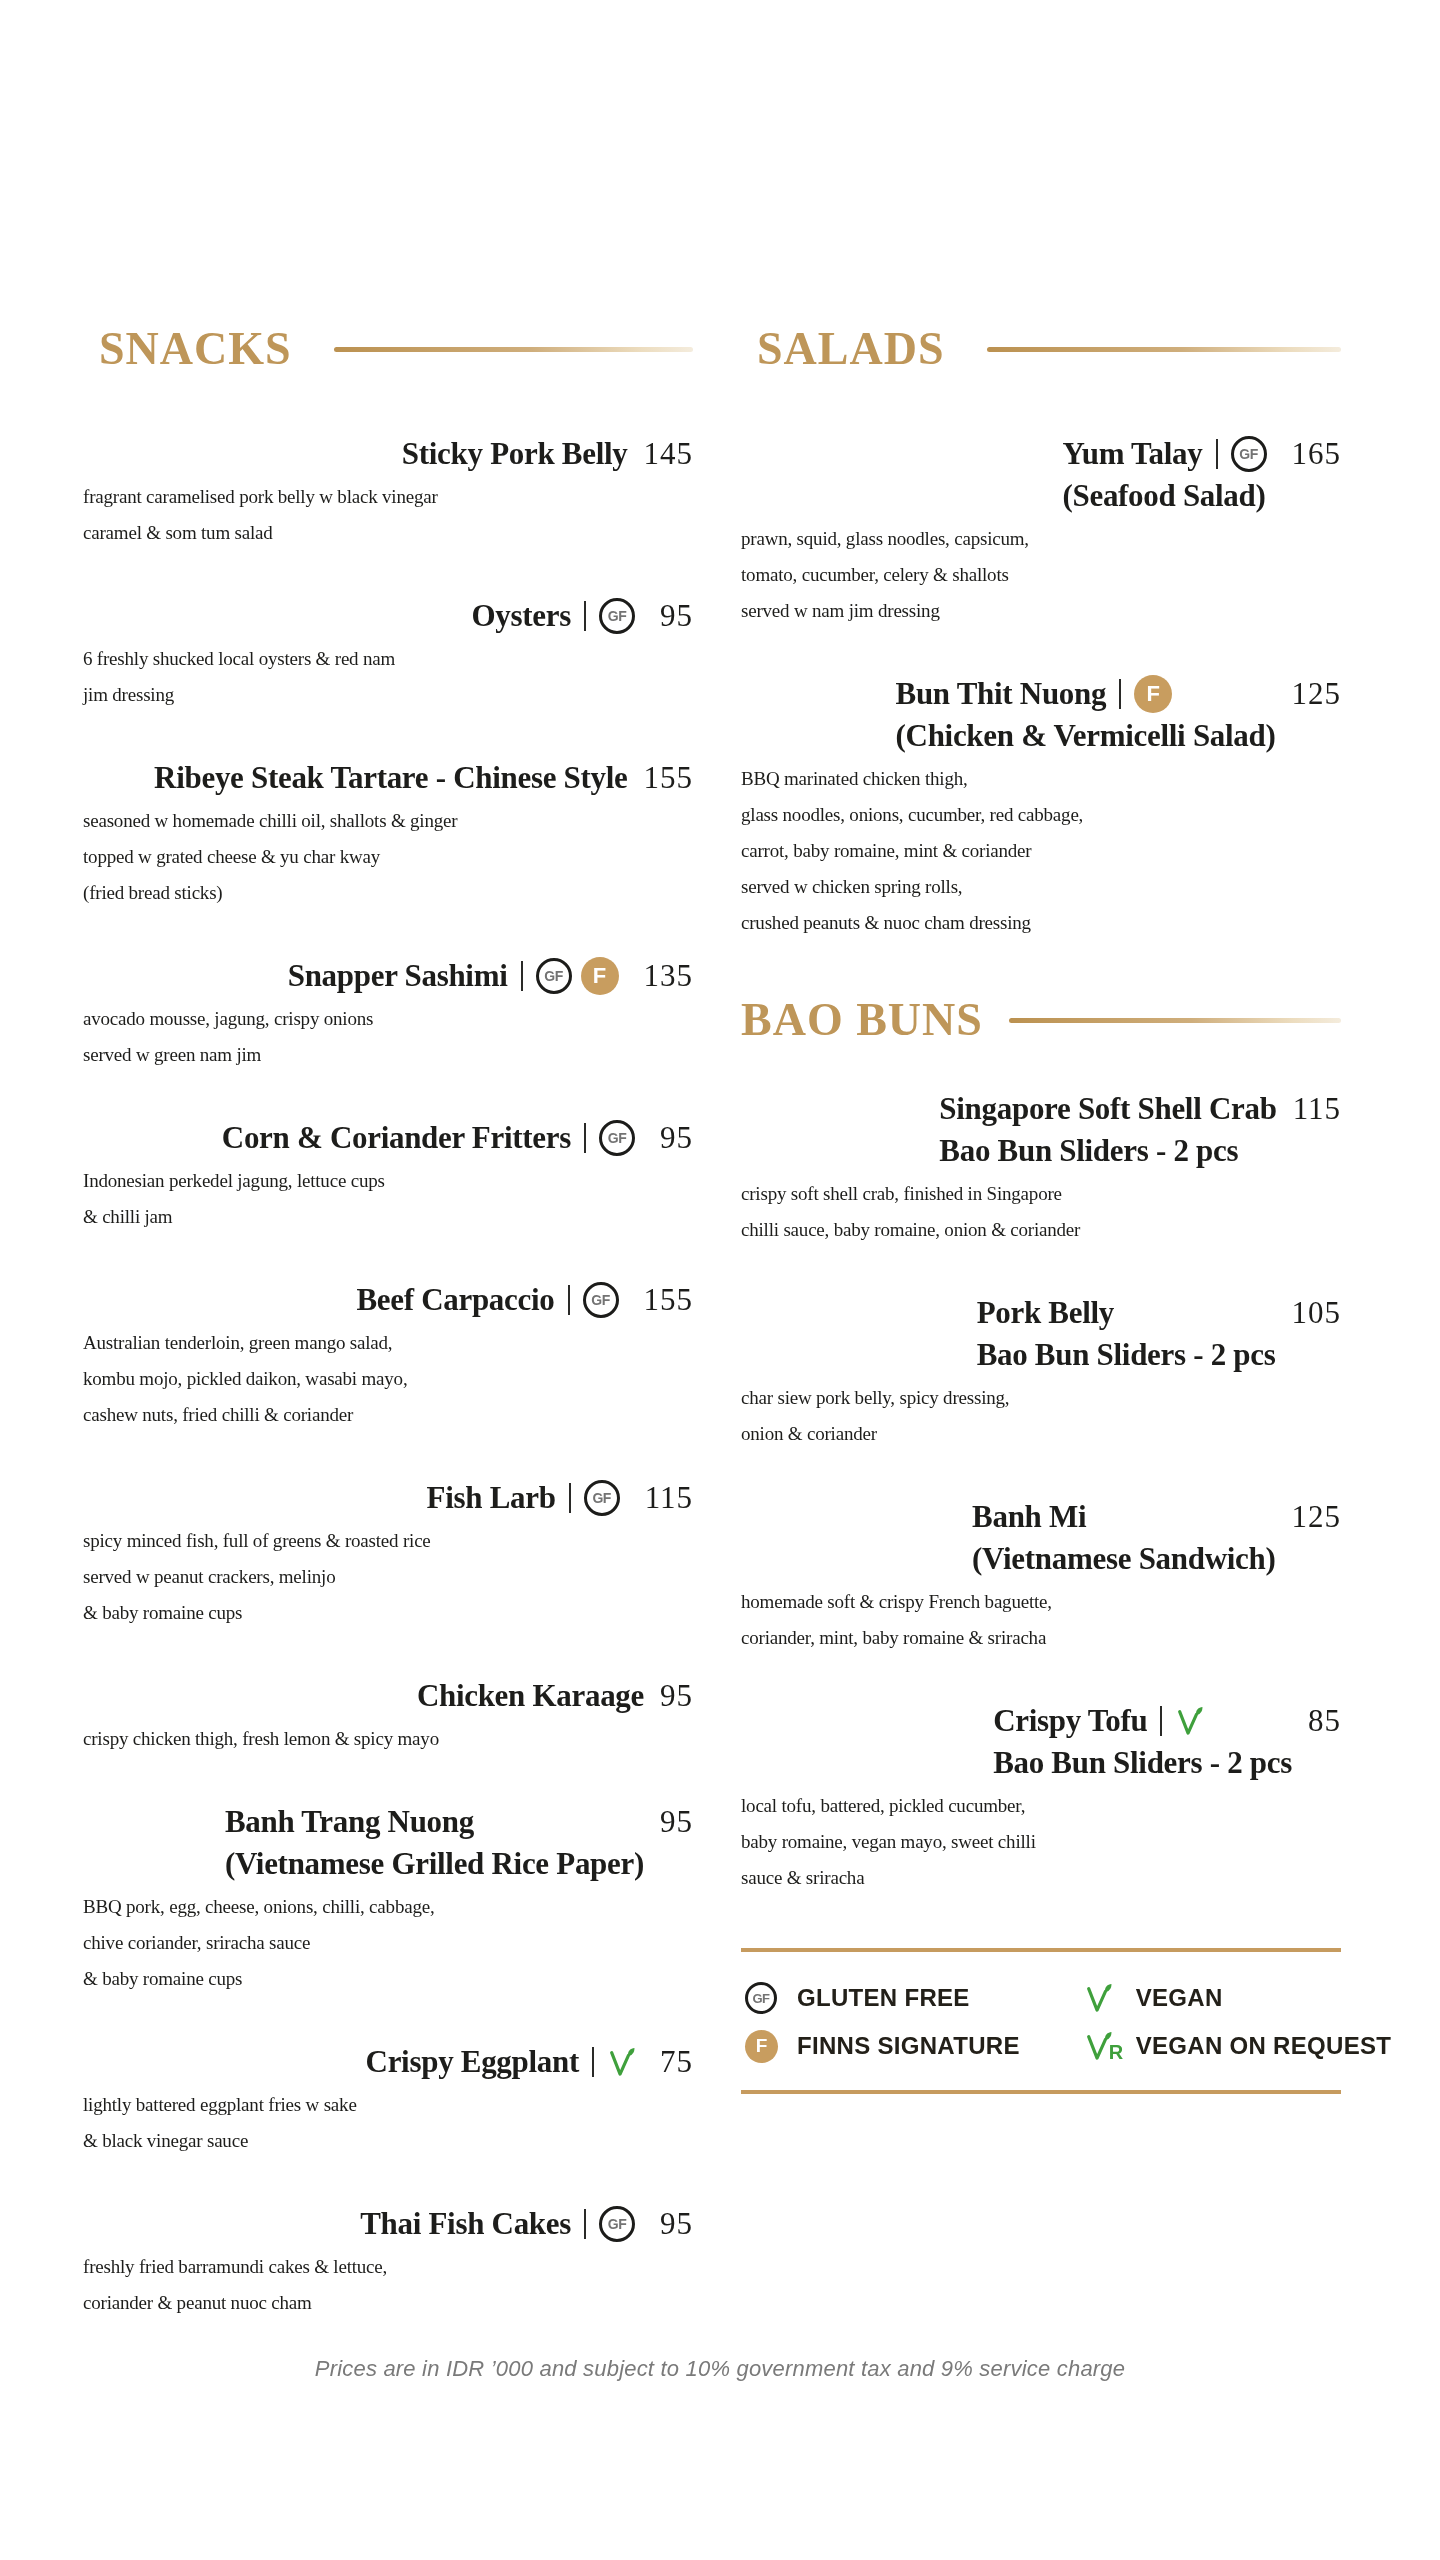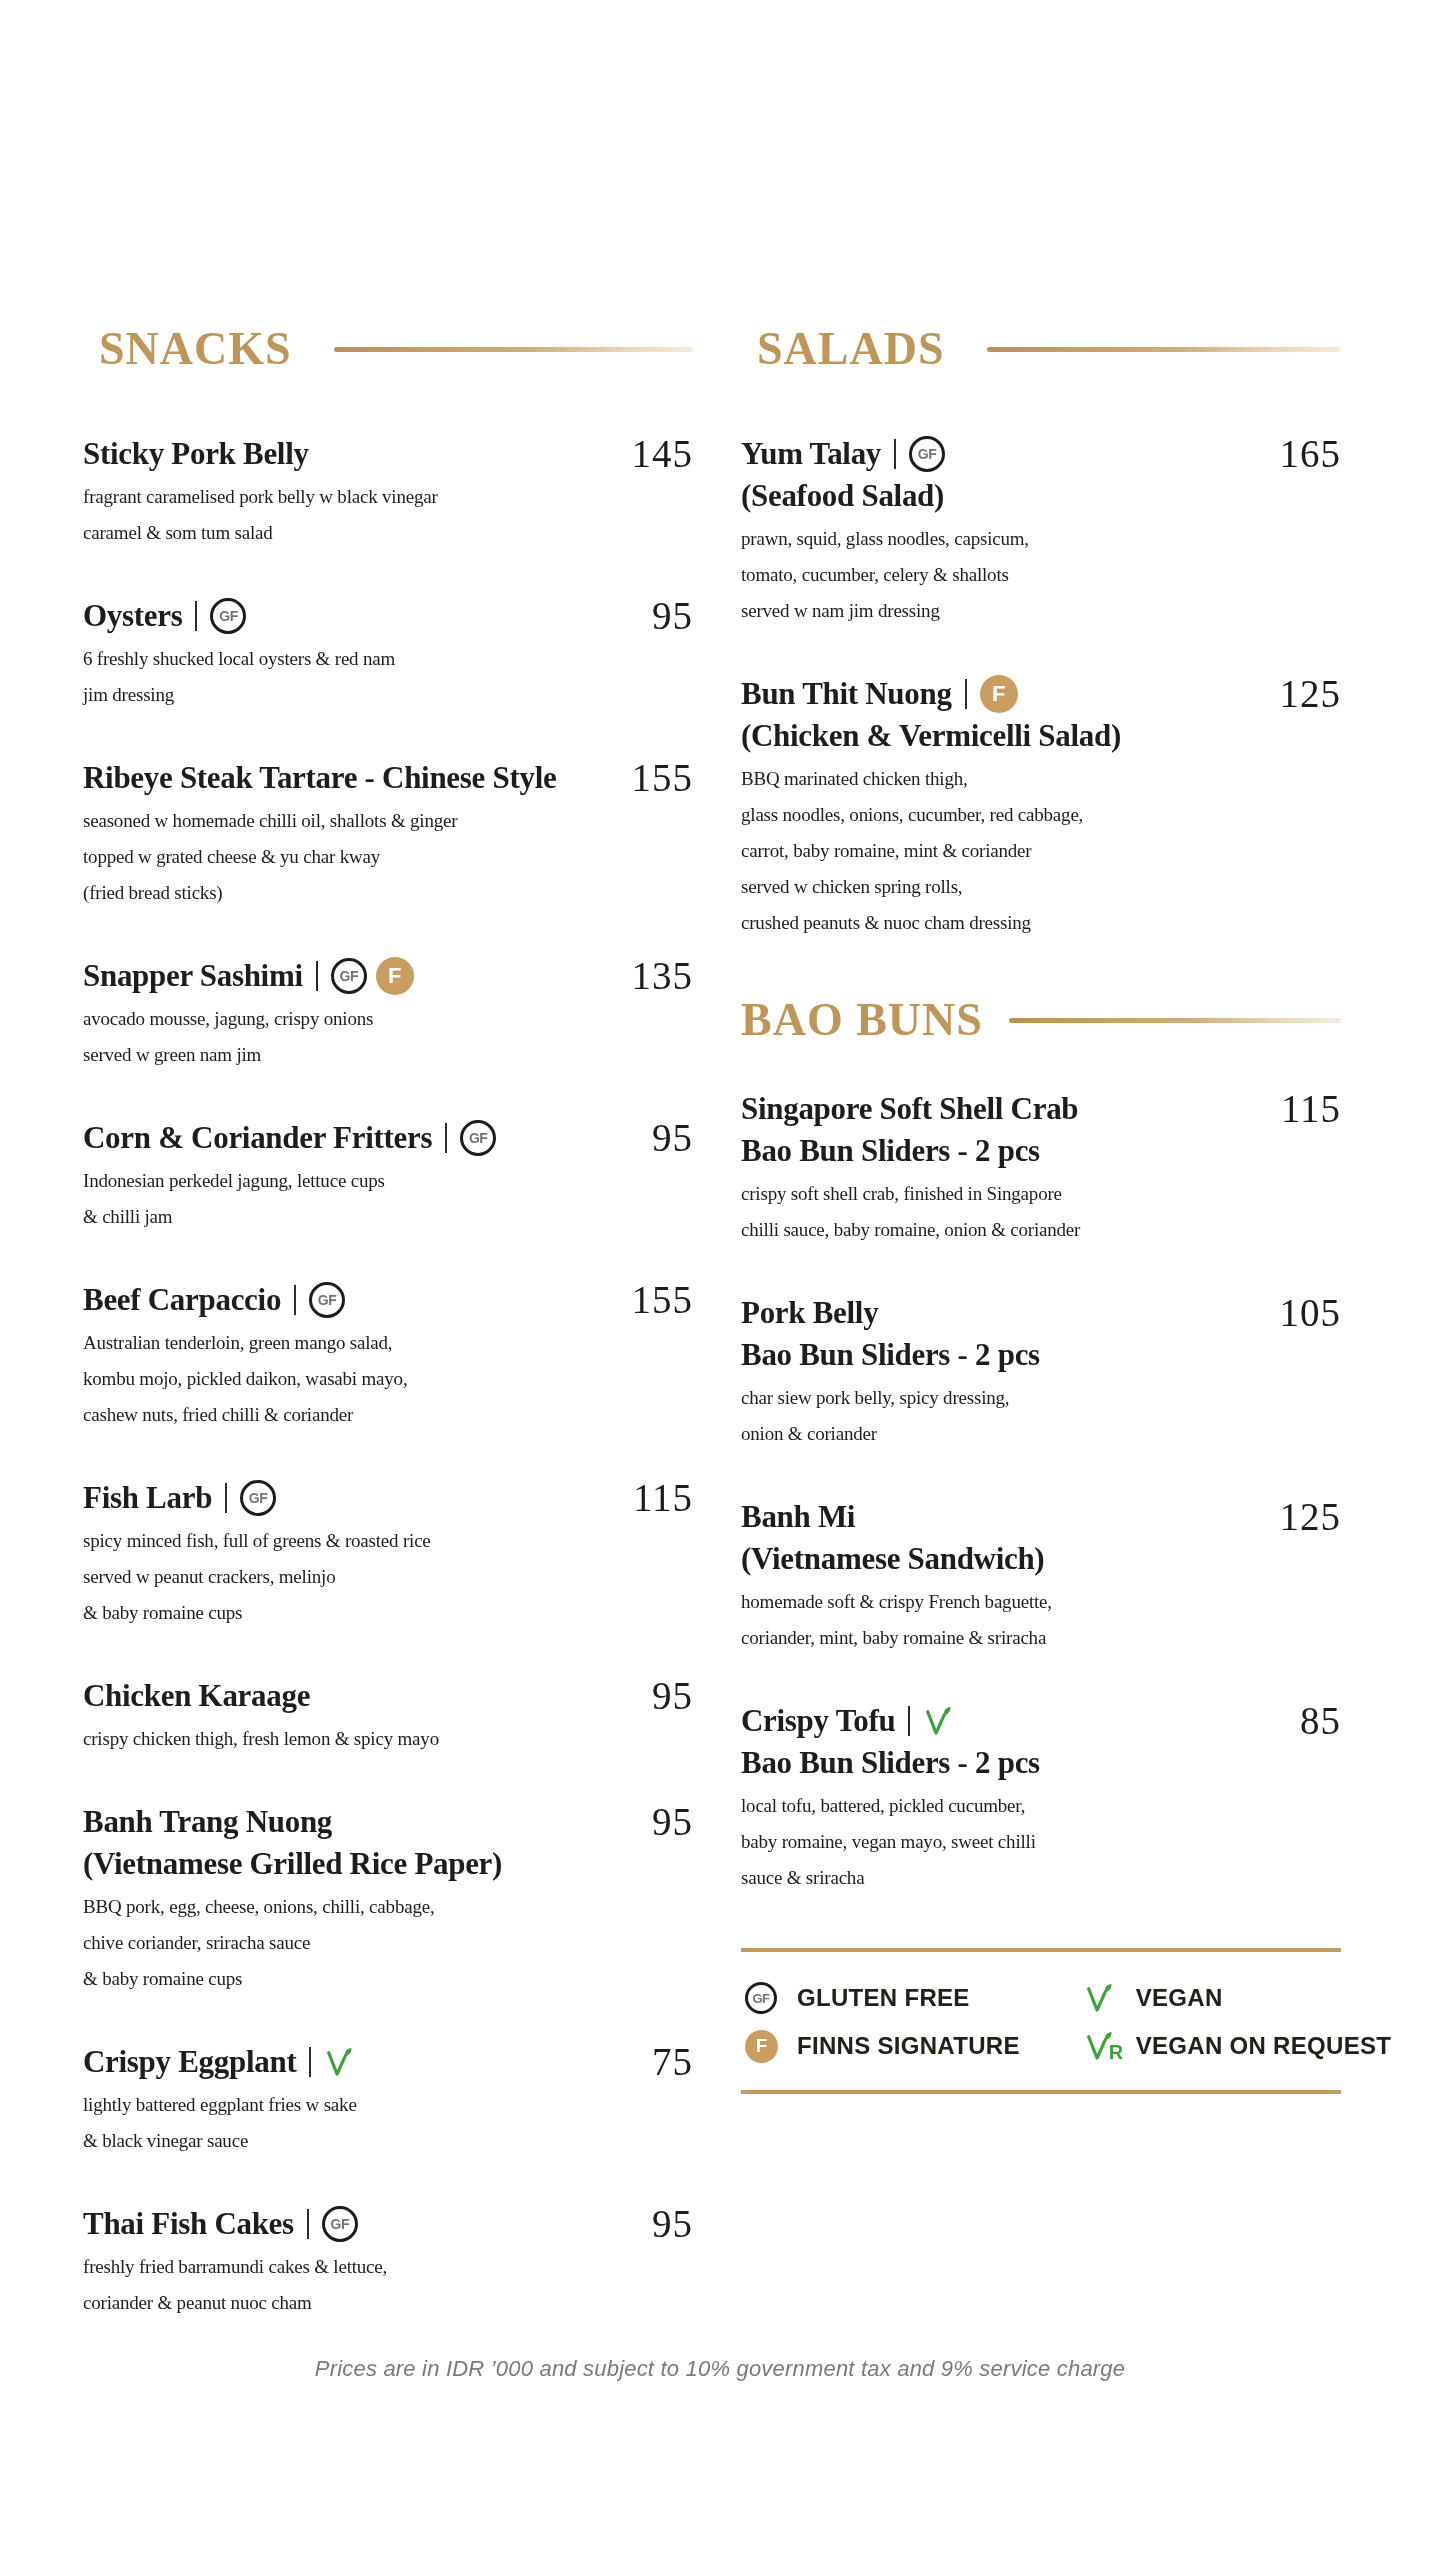--- a/index.html
+++ b/index.html
@@ -27,32 +27,32 @@
   }
   .sec-line{
     flex:1;height:5px;margin-left:26px;border-radius:3px;
     background:linear-gradient(to right,#bb9150,#cfae7c 55%,#ecdcbe 85%,#f4ecdd);
   }
   .section + .section{margin-top:56px;}
 
   
   .item{margin-bottom:44px;}
   .item:last-child{margin-bottom:0;}
-  .item-row{display:flex;justify-content:space-between;align-items:flex-start;}
+  .item-row{display:flex;justify-content:flex-end;align-items:flex-start;}
   .titles{min-width:0;}
   .title-line{display:flex;align-items:center;line-height:42px;}
   .item-title{
     font-size:31px;font-weight:700;letter-spacing:-0.3px;
     white-space:nowrap;
   }
   .item-subtitle{font-size:31px;font-weight:700;letter-spacing:-0.3px;line-height:42px;}
   .price{
-    font-size:39px;font-weight:400;line-height:42px;
+    font-size:31px;font-weight:400;line-height:42px;
     letter-spacing:1px;font-feature-settings:"onum" 1;
-    margin-left:24px;white-space:nowrap;
+    margin-left:16px;white-space:nowrap;
   }
   .desc{margin-top:4px;}
   .desc-line{font-size:19px;line-height:36px;letter-spacing:-0.2px;color:#1d1d1b;}
 
   
   .sep{width:2px;height:30px;background:#2a2a28;margin:0 13px;flex:none;}
   .badge{display:inline-flex;align-items:center;margin-right:9px;flex:none;}
   .gf-circle{
     width:36px;height:36px;border:3px solid #1c1c1a;border-radius:50%;
     display:inline-flex;align-items:center;justify-content:center;

